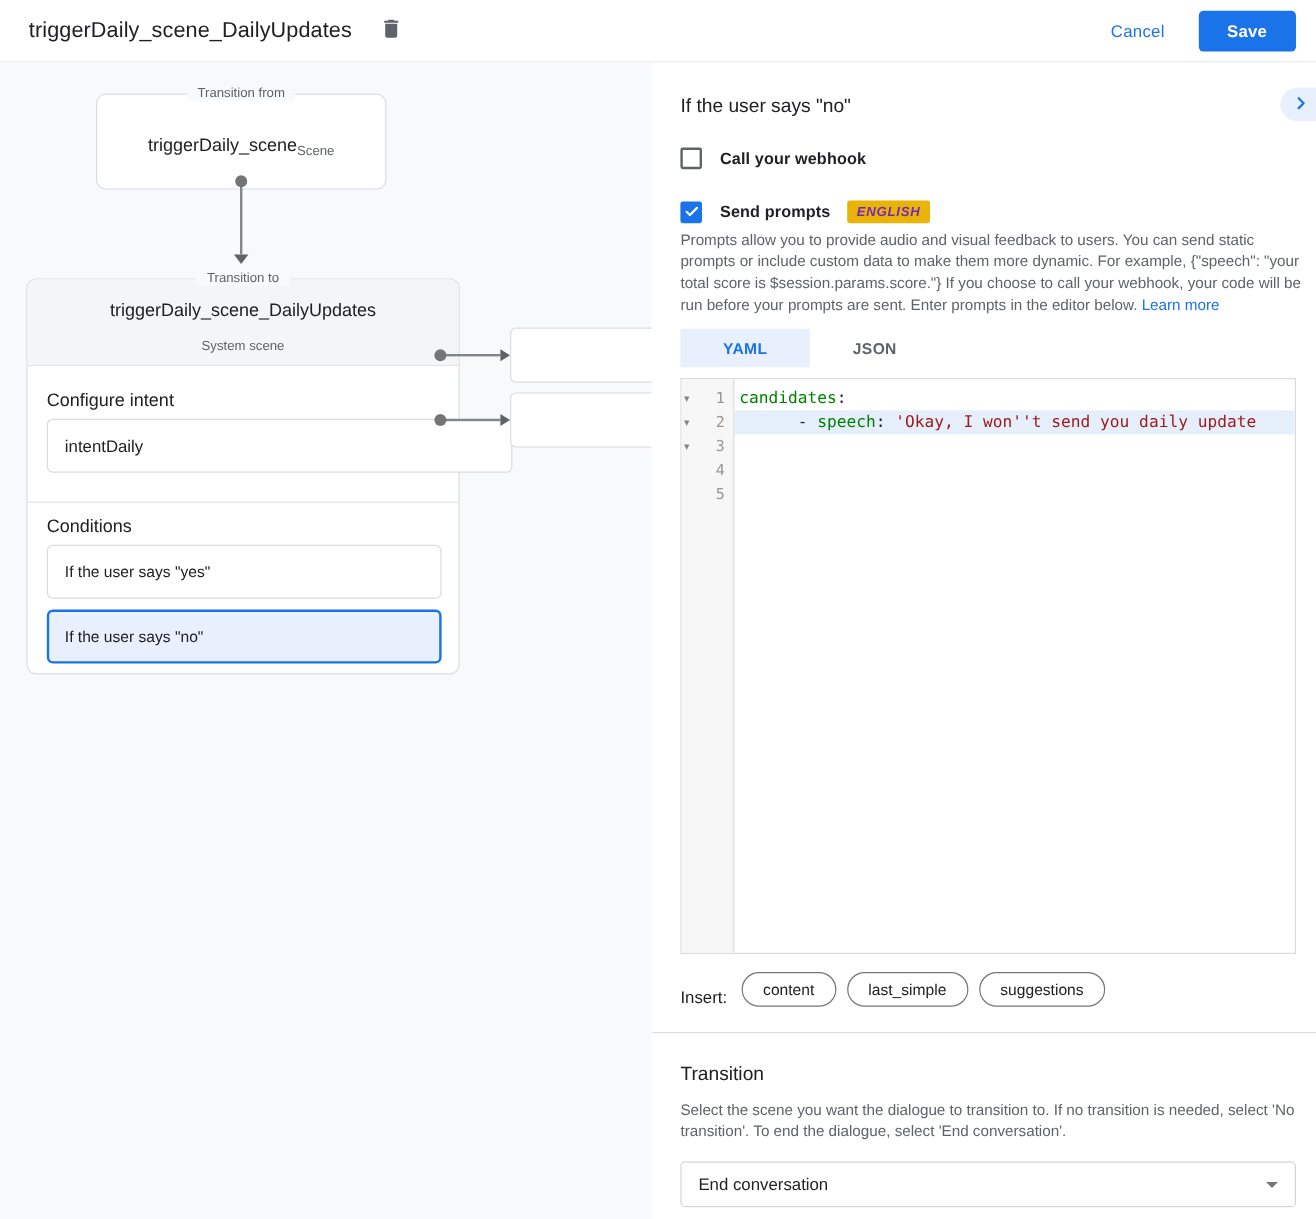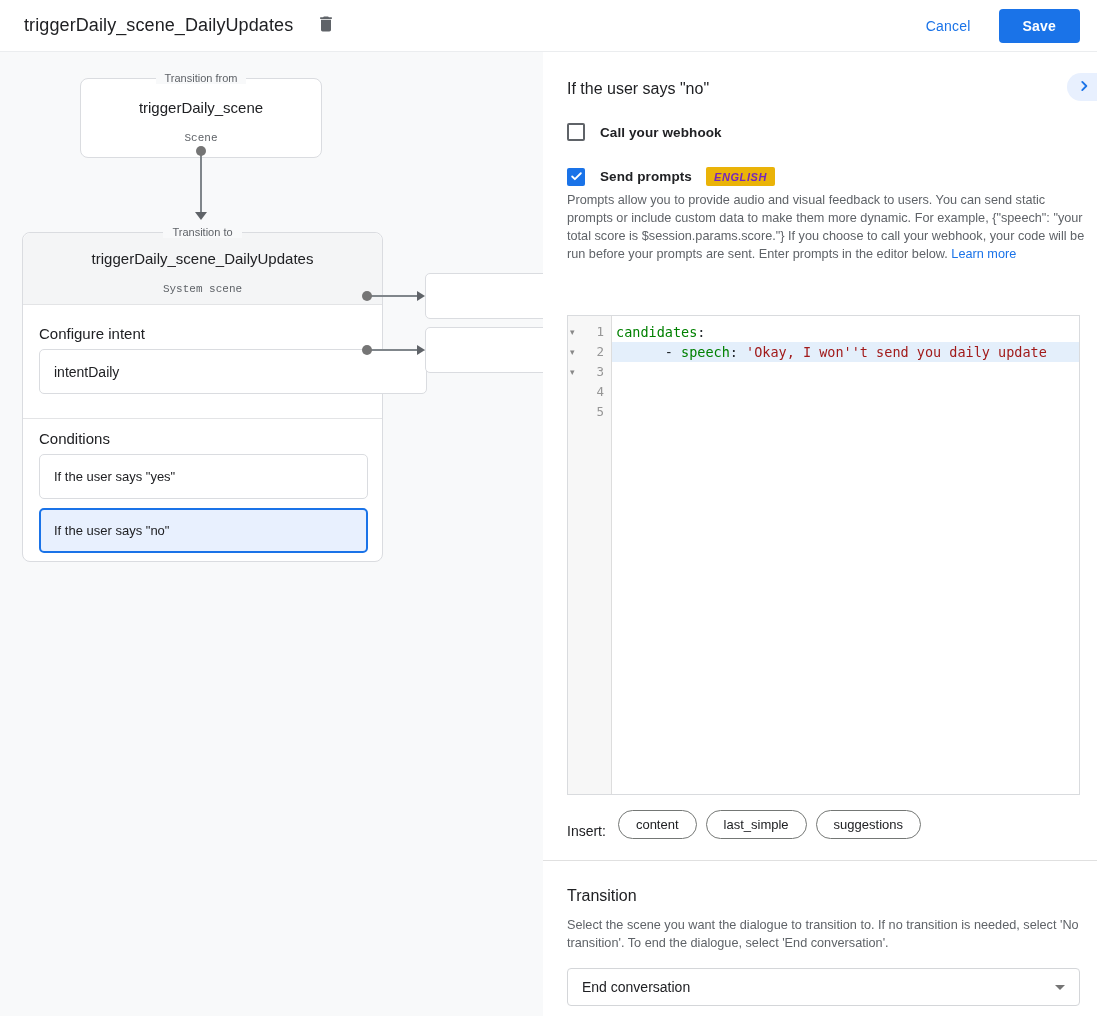--- a/index.html
+++ b/index.html
@@ -17,24 +17,24 @@
     margin-right:28px; cursor:pointer; letter-spacing:.2px; }
   .save-btn { background:var(--accent); color:#fff; border:none; border-radius:4px; font-size:14px;
     font-weight:bold; padding:9px 24px; margin-right:17px; cursor:pointer; letter-spacing:.2px; }
 
   
   .canvas { position:absolute; left:0; top:52px; width:543px; height:964px; background:#f8f9fa; overflow:hidden; }
   .node { position:absolute; border:1px solid #dadce0; border-radius:8px; background:#fff; }
   .node-legend { position:absolute; top:-7px; left:0; right:0; text-align:center; font-size:11px;
     color:#5f6368; pointer-events:none; }
   .node-legend span { background:#f8f9fa; padding:0 9px; }
-  .from-box { left:80px; top:26px; width:242px; height:80px; display:flex; flex-direction:column;
+  .from-box { left:80px; top:26px; width:242px; height:80px; display:flex; flex-direction:row;
     align-items:center; justify-content:center; }
   .from-title { font-size:15px; color:#202124; margin-top:6px; }
-  .node-subtitle { font-size:11px; color:#5f6368; margin-top:16px;font-family:Liberation Mono, monospace; }
+  .node-subtitle { font-size:11px; color:#5f6368; margin-top:16px; }
 
   .to-box { left:22px; top:180px; width:361px; height:330px; }
   .to-header { background:#f4f5f6; border-bottom:1px solid #e3e4e6; border-radius:8px 8px 0 0;
     height:72px; display:flex; flex-direction:column; align-items:center; justify-content:center; }
   .to-title { font-size:15px; color:#202124; margin-top:8px; }
   .section-label { font-size:15px; color:#202124; }
   .intent-label { position:absolute; left:16px; top:92px; }
   .intent-input { position:absolute; left:16px; top:116px; width:388px; height:45px;
     border:1px solid #dadce0; border-radius:5px; background:#fff; display:flex; align-items:center;
     padding-left:14px; font-size:14px; color:#202124; }
@@ -192,20 +192,24 @@
       <svg width="13" height="13" viewBox="0 0 24 24" fill="none" stroke="#fff" stroke-width="3.4" stroke-linecap="round" stroke-linejoin="round">
           <polyline points="20 6 9 17 4 12"></polyline>
         </svg>
     </span>
     <span class="check-label">Send prompts</span>
     <span class="lang-badge">ENGLISH</span>
   </div>
 
   <div class="prompts-desc"><span>Prompts allow you to provide audio and visual feedback to users. You can send static prompts or include custom data to make them more dynamic. For example, {"speech": "your total score is $session.params.score."} If you choose to call your webhook, your code will be run before your prompts are sent. Enter prompts in the editor below. </span><a class="learn-more">Learn more</a></div>
 
+  <div class="tabs">
+    <div class="tab active">YAML</div>
+    <div class="tab">JSON</div>
+  </div>
 
   <div class="editor">
     <div class="gutter" id="gutter">
         <div class="gutter-row"><span class="fold">▾</span>1</div>
         <div class="gutter-row"><span class="fold">▾</span>2</div>
         <div class="gutter-row"><span class="fold">▾</span>3</div>
         <div class="gutter-row">4</div>
         <div class="gutter-row">5</div>
       </div>
     <div class="code" id="code">

